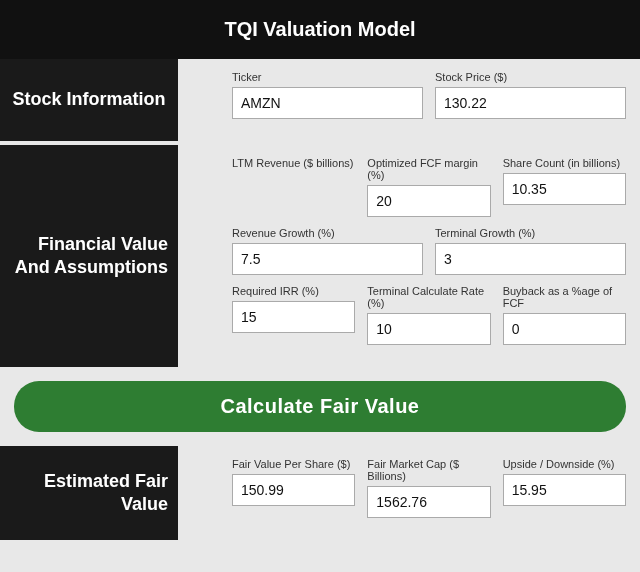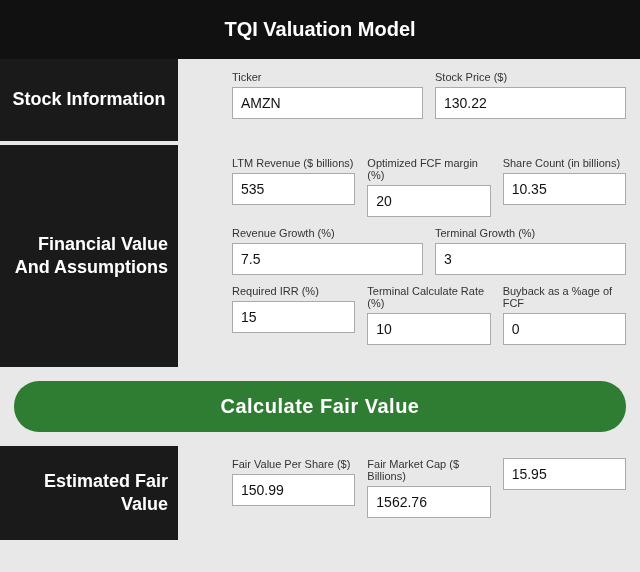--- a/index.html
+++ b/index.html
@@ -128,21 +128,20 @@
   </div>
 </div>
 
 <div class="section-row">
   <div class="section-label">Financial Value And Assumptions</div>
   <div class="section-content">
 
     <div class="input-row">
       <div class="input-group">
         <label class="input-label">LTM Revenue ($ billions)</label>
-        <input class="input-field" type="text" value="535" style="">
       </div>
       <div class="input-group">
         <label class="input-label">Optimized FCF margin (%)</label>
         <input class="input-field" type="text" value="20" style="">
       </div>
       <div class="input-group">
         <label class="input-label">Share Count (in billions)</label>
         <input class="input-field" type="text" value="10.35" style="">
       </div>
     </div>
@@ -185,17 +184,18 @@
     <div class="input-row">
       <div class="input-group">
         <label class="input-label">Fair Value Per Share ($)</label>
         <input class="input-field" type="text" value="150.99" style="">
       </div>
       <div class="input-group">
         <label class="input-label">Fair Market Cap ($ Billions)</label>
         <input class="input-field" type="text" value="1562.76" style="">
       </div>
       <div class="input-group">
+        <label class="input-label">Upside / Downside (%)</label>
         <input class="input-field" type="text" value="15.95" style="">
       </div>
     </div>
   </div>
 </div>
 
 </body></html>

